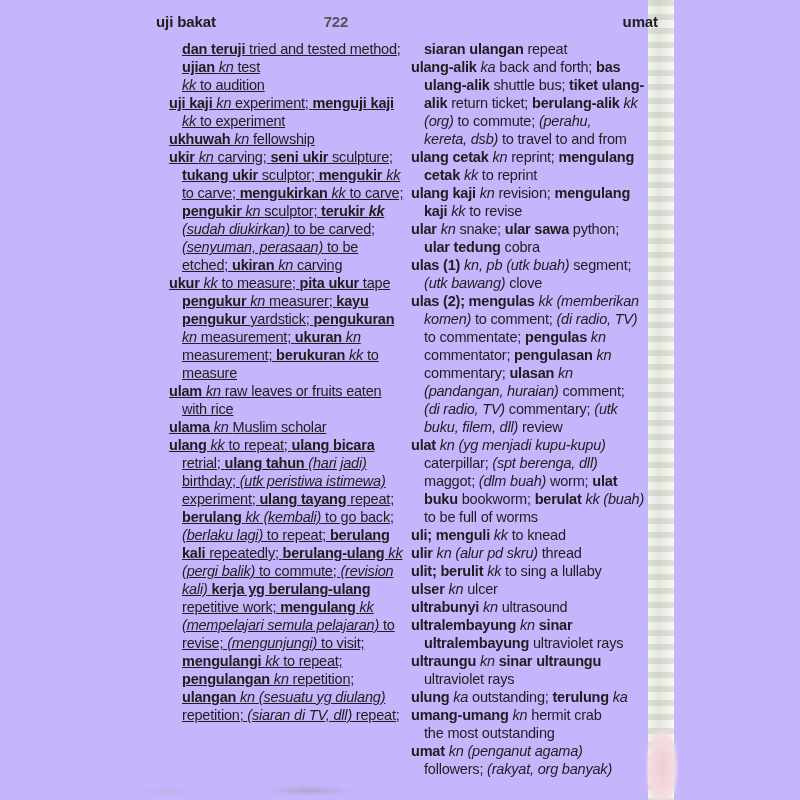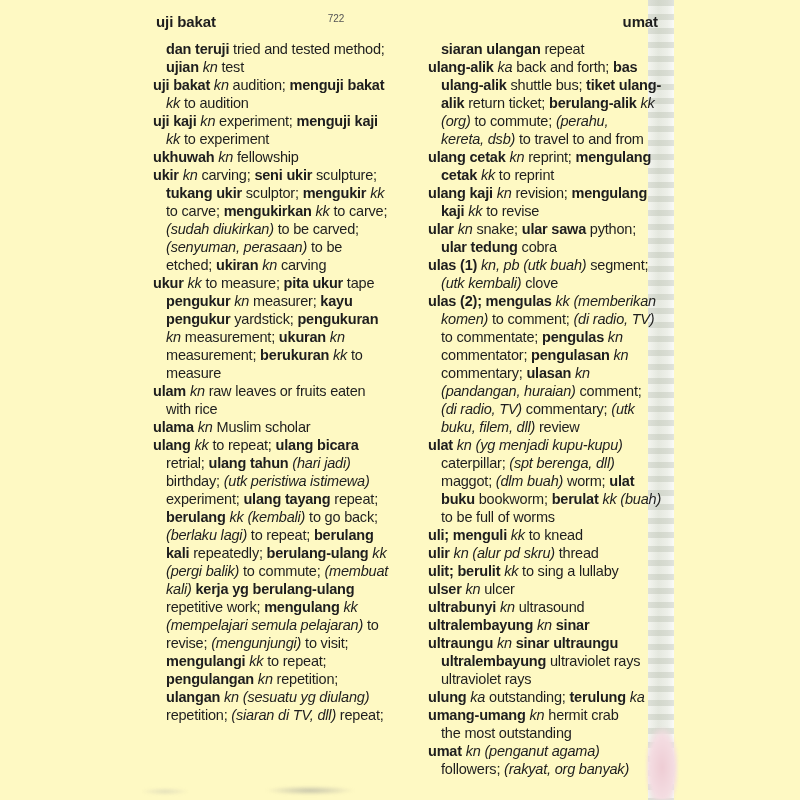--- a/index.html
+++ b/index.html
@@ -5,21 +5,21 @@
   html,body{margin:0;padding:0;}
   body{
     width:800px;height:800px;
     background:#ffffff;
     font-family:"Liberation Sans", sans-serif;
     overflow:hidden;
     position:relative;
   }
   .page{
     position:absolute;inset:0;
-    background:#fef9c3;
+    background:#c4b5fd;
   }
   
   .edge-strip{
     position:absolute;
     left:648px;top:0;width:26px;height:800px;
     background:
       repeating-linear-gradient(180deg,
         rgba(190,196,182,0.45) 0 6px,
         rgba(235,238,230,0.25) 6px 14px),
       linear-gradient(90deg,#f6f7f3 0%, #e3e6dd 40%, #eef0ea 75%, #ffffff 100%);
@@ -46,29 +46,29 @@
   .page-text{
     position:absolute;inset:0;
     color:#1e1e1e;
     filter: blur(0.3px);
   }
   .hdr{
     position:absolute;top:13px;
     font-size:15px;letter-spacing:-0.1px;
   }
   .hdr-left{left:156px;font-weight:bold;}
-  .hdr-center{left:306px;width:60px;text-align:center;font-size:10px;color:#555555;font-weight:normal;}
+  .hdr-center{left:306px;width:60px;text-align:center;font-size:15px;color:#555555;font-weight:bold;}
   .hdr-right{left:408px;width:250px;text-align:right;font-weight:bold;}
   .col{
     position:absolute;top:40px;
     font-size:14.5px;
     letter-spacing:-0.2px;
   }
-  .col-left{left:153px;width:246px;}
-  .col-right{left:411px;width:252px;margin-left:17px;}
+  .col-left{left:169px;width:246px;text-decoration:underline;}
+  .col-right{left:411px;width:252px;}
   .line{
     height:18px;line-height:18px;
     white-space:nowrap;
   }
   .line.cont{padding-left:13px;}
   .s-b{font-weight:bold;}
   .s-i{font-style:italic;}
   .s-bi{font-weight:bold;font-style:italic;}
   .s-n{}
 </style>
@@ -82,48 +82,48 @@
   <div class="smudge2"></div>
 
   <div class="page-text">
     <div class="hdr hdr-left">uji bakat</div>
     <div class="hdr hdr-center">722</div>
     <div class="hdr hdr-right">umat</div>
 
     <div class="col col-left" id="col-left">
         <div class="line cont"><span class="s-b">dan teruji</span><span class="s-n"> tried and tested method;</span></div>
         <div class="line cont"><span class="s-b">ujian </span><span class="s-i">kn </span><span class="s-n"> test</span></div>
-        <div class="line"><span class="s-b">uji bakat </span><span class="s-i">kn </span><span class="s-n">audition; </span><span class="s-b">menguji bakat</span></div>
         <div class="line cont"><span class="s-i">kk </span><span class="s-n"> to audition</span></div>
         <div class="line"><span class="s-b">uji kaji </span><span class="s-i">kn </span><span class="s-n">experiment; </span><span class="s-b">menguji kaji</span></div>
         <div class="line cont"><span class="s-i">kk </span><span class="s-n"> to experiment</span></div>
         <div class="line"><span class="s-b">ukhuwah </span><span class="s-i">kn </span><span class="s-n">fellowship</span></div>
         <div class="line"><span class="s-b">ukir </span><span class="s-i">kn </span><span class="s-n">carving; </span><span class="s-b">seni ukir </span><span class="s-n">sculpture;</span></div>
         <div class="line cont"><span class="s-b">tukang ukir </span><span class="s-n">sculptor; </span><span class="s-b">mengukir </span><span class="s-i">kk</span></div>
         <div class="line cont"><span class="s-n">to carve; </span><span class="s-b">mengukirkan </span><span class="s-i">kk </span><span class="s-n">to carve;</span></div>
+        <div class="line cont"><span class="s-b">pengukir </span><span class="s-i">kn </span><span class="s-n">sculptor; </span><span class="s-b">terukir </span><span class="s-bi">kk</span></div>
         <div class="line cont"><span class="s-i">(sudah diukirkan)</span><span class="s-n"> to be carved;</span></div>
         <div class="line cont"><span class="s-i">(senyuman, perasaan)</span><span class="s-n"> to be</span></div>
         <div class="line cont"><span class="s-n">etched; </span><span class="s-b">ukiran </span><span class="s-i">kn </span><span class="s-n">carving</span></div>
         <div class="line"><span class="s-b">ukur </span><span class="s-i">kk </span><span class="s-n">to measure; </span><span class="s-b">pita ukur </span><span class="s-n">tape</span></div>
         <div class="line cont"><span class="s-b">pengukur </span><span class="s-i">kn </span><span class="s-n">measurer; </span><span class="s-b">kayu</span></div>
         <div class="line cont"><span class="s-b">pengukur </span><span class="s-n">yardstick; </span><span class="s-b">pengukuran</span></div>
         <div class="line cont"><span class="s-i">kn </span><span class="s-n"> measurement; </span><span class="s-b">ukuran </span><span class="s-i">kn</span></div>
         <div class="line cont"><span class="s-n">measurement; </span><span class="s-b">berukuran </span><span class="s-i">kk </span><span class="s-n"> to</span></div>
         <div class="line cont"><span class="s-n">measure</span></div>
         <div class="line"><span class="s-b">ulam </span><span class="s-i">kn </span><span class="s-n"> raw leaves or fruits eaten</span></div>
         <div class="line cont"><span class="s-n">with rice</span></div>
         <div class="line"><span class="s-b">ulama </span><span class="s-i">kn </span><span class="s-n">Muslim scholar</span></div>
         <div class="line"><span class="s-b">ulang </span><span class="s-i">kk </span><span class="s-n">to repeat; </span><span class="s-b">ulang bicara</span></div>
         <div class="line cont"><span class="s-n">retrial; </span><span class="s-b">ulang tahun </span><span class="s-i">(hari jadi)</span></div>
         <div class="line cont"><span class="s-n">birthday; </span><span class="s-i">(utk peristiwa istimewa)</span></div>
         <div class="line cont"><span class="s-n">experiment; </span><span class="s-b">ulang tayang </span><span class="s-n">repeat;</span></div>
         <div class="line cont"><span class="s-b">berulang </span><span class="s-i">kk (kembali)</span><span class="s-n"> to go back;</span></div>
         <div class="line cont"><span class="s-i">(berlaku lagi)</span><span class="s-n"> to repeat; </span><span class="s-b">berulang</span></div>
         <div class="line cont"><span class="s-b">kali </span><span class="s-n">repeatedly; </span><span class="s-b">berulang-ulang </span><span class="s-i">kk</span></div>
-        <div class="line cont"><span class="s-i">(pergi balik)</span><span class="s-n"> to commute; </span><span class="s-i">(membuat</span></div>
+        <div class="line cont"><span class="s-i">(pergi balik)</span><span class="s-n"> to commute; </span><span class="s-i">(revision</span></div>
         <div class="line cont"><span class="s-i">kali)</span><span class="s-n"> </span><span class="s-b">kerja yg berulang-ulang</span></div>
         <div class="line cont"><span class="s-n">repetitive work; </span><span class="s-b">mengulang </span><span class="s-i">kk</span></div>
         <div class="line cont"><span class="s-i">(mempelajari semula pelajaran)</span><span class="s-n"> to</span></div>
         <div class="line cont"><span class="s-n">revise; </span><span class="s-i">(mengunjungi)</span><span class="s-n"> to visit;</span></div>
         <div class="line cont"><span class="s-b">mengulangi </span><span class="s-i">kk </span><span class="s-n"> to repeat;</span></div>
         <div class="line cont"><span class="s-b">pengulangan </span><span class="s-i">kn </span><span class="s-n"> repetition;</span></div>
         <div class="line cont"><span class="s-b">ulangan </span><span class="s-i">kn </span><span class="s-i">(sesuatu yg diulang)</span></div>
         <div class="line cont"><span class="s-n">repetition; </span><span class="s-i">(siaran di TV, dll)</span><span class="s-n"> repeat;</span></div>
       </div>
     <div class="col col-right" id="col-right">
@@ -133,42 +133,42 @@
         <div class="line cont"><span class="s-b">alik </span><span class="s-n">return ticket; </span><span class="s-b">berulang-alik </span><span class="s-i">kk</span></div>
         <div class="line cont"><span class="s-i">(org)</span><span class="s-n"> to commute; </span><span class="s-i">(perahu,</span></div>
         <div class="line cont"><span class="s-i">kereta, dsb)</span><span class="s-n"> to travel to and from</span></div>
         <div class="line"><span class="s-b">ulang cetak </span><span class="s-i">kn </span><span class="s-n">reprint; </span><span class="s-b">mengulang</span></div>
         <div class="line cont"><span class="s-b">cetak </span><span class="s-i">kk </span><span class="s-n"> to reprint</span></div>
         <div class="line"><span class="s-b">ulang kaji </span><span class="s-i">kn </span><span class="s-n">revision; </span><span class="s-b">mengulang</span></div>
         <div class="line cont"><span class="s-b">kaji </span><span class="s-i">kk </span><span class="s-n"> to revise</span></div>
         <div class="line"><span class="s-b">ular </span><span class="s-i">kn </span><span class="s-n"> snake; </span><span class="s-b">ular sawa </span><span class="s-n">python;</span></div>
         <div class="line cont"><span class="s-b">ular tedung </span><span class="s-n">cobra</span></div>
         <div class="line"><span class="s-b">ulas (1) </span><span class="s-i">kn, pb (utk buah)</span><span class="s-n"> segment;</span></div>
-        <div class="line cont"><span class="s-i">(utk kembali)</span><span class="s-n"> clove</span></div>
+        <div class="line cont"><span class="s-i">(utk bawang)</span><span class="s-n"> clove</span></div>
         <div class="line"><span class="s-b">ulas (2); mengulas </span><span class="s-i">kk (memberikan</span></div>
         <div class="line cont"><span class="s-i">komen)</span><span class="s-n"> to comment; </span><span class="s-i">(di radio, TV)</span></div>
         <div class="line cont"><span class="s-n">to commentate; </span><span class="s-b">pengulas </span><span class="s-i">kn</span></div>
         <div class="line cont"><span class="s-n">commentator; </span><span class="s-b">pengulasan </span><span class="s-i">kn</span></div>
         <div class="line cont"><span class="s-n">commentary; </span><span class="s-b">ulasan </span><span class="s-i">kn</span></div>
         <div class="line cont"><span class="s-i">(pandangan, huraian)</span><span class="s-n"> comment;</span></div>
         <div class="line cont"><span class="s-i">(di radio, TV)</span><span class="s-n"> commentary; </span><span class="s-i">(utk</span></div>
         <div class="line cont"><span class="s-i">buku, filem, dll)</span><span class="s-n"> review</span></div>
         <div class="line"><span class="s-b">ulat </span><span class="s-i">kn </span><span class="s-i">(yg menjadi kupu-kupu)</span></div>
         <div class="line cont"><span class="s-n">caterpillar; </span><span class="s-i">(spt berenga, dll)</span></div>
         <div class="line cont"><span class="s-n">maggot; </span><span class="s-i">(dlm buah)</span><span class="s-n"> worm; </span><span class="s-b">ulat</span></div>
         <div class="line cont"><span class="s-b">buku </span><span class="s-n">bookworm; </span><span class="s-b">berulat </span><span class="s-i">kk (buah)</span></div>
         <div class="line cont"><span class="s-n">to be full of worms</span></div>
         <div class="line"><span class="s-b">uli; menguli </span><span class="s-i">kk </span><span class="s-n"> to knead</span></div>
         <div class="line"><span class="s-b">ulir </span><span class="s-i">kn (alur pd skru)</span><span class="s-n"> thread</span></div>
         <div class="line"><span class="s-b">ulit; berulit </span><span class="s-i">kk </span><span class="s-n"> to sing a lullaby</span></div>
         <div class="line"><span class="s-b">ulser </span><span class="s-i">kn </span><span class="s-n">ulcer</span></div>
         <div class="line"><span class="s-b">ultrabunyi </span><span class="s-i">kn </span><span class="s-n">ultrasound</span></div>
         <div class="line"><span class="s-b">ultralembayung </span><span class="s-i">kn </span><span class="s-b">sinar</span></div>
+        <div class="line cont"><span class="s-b">ultralembayung </span><span class="s-n">ultraviolet rays</span></div>
         <div class="line"><span class="s-b">ultraungu </span><span class="s-i">kn </span><span class="s-b">sinar ultraungu</span></div>
-        <div class="line cont"><span class="s-b">ultralembayung </span><span class="s-n">ultraviolet rays</span></div>
         <div class="line cont"><span class="s-n">ultraviolet rays</span></div>
         <div class="line"><span class="s-b">ulung </span><span class="s-i">ka </span><span class="s-n"> outstanding; </span><span class="s-b">terulung </span><span class="s-i">ka</span></div>
         <div class="line"><span class="s-b">umang-umang </span><span class="s-i">kn </span><span class="s-n">hermit crab</span></div>
         <div class="line cont"><span class="s-n">the most outstanding</span></div>
         <div class="line"><span class="s-b">umat </span><span class="s-i">kn </span><span class="s-i">(penganut agama)</span></div>
         <div class="line cont"><span class="s-n">followers; </span><span class="s-i">(rakyat, org banyak)</span></div>
       </div>
   </div>
 </div>
 

